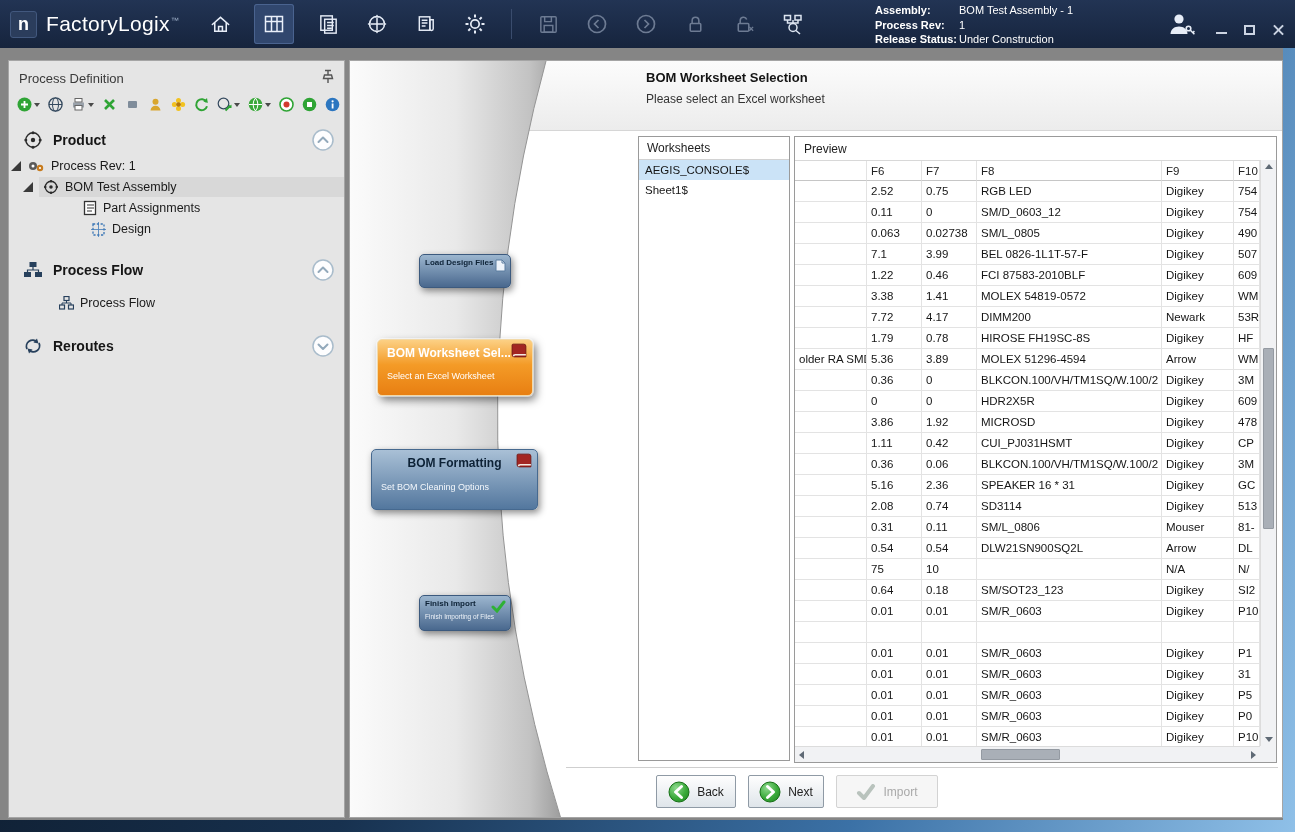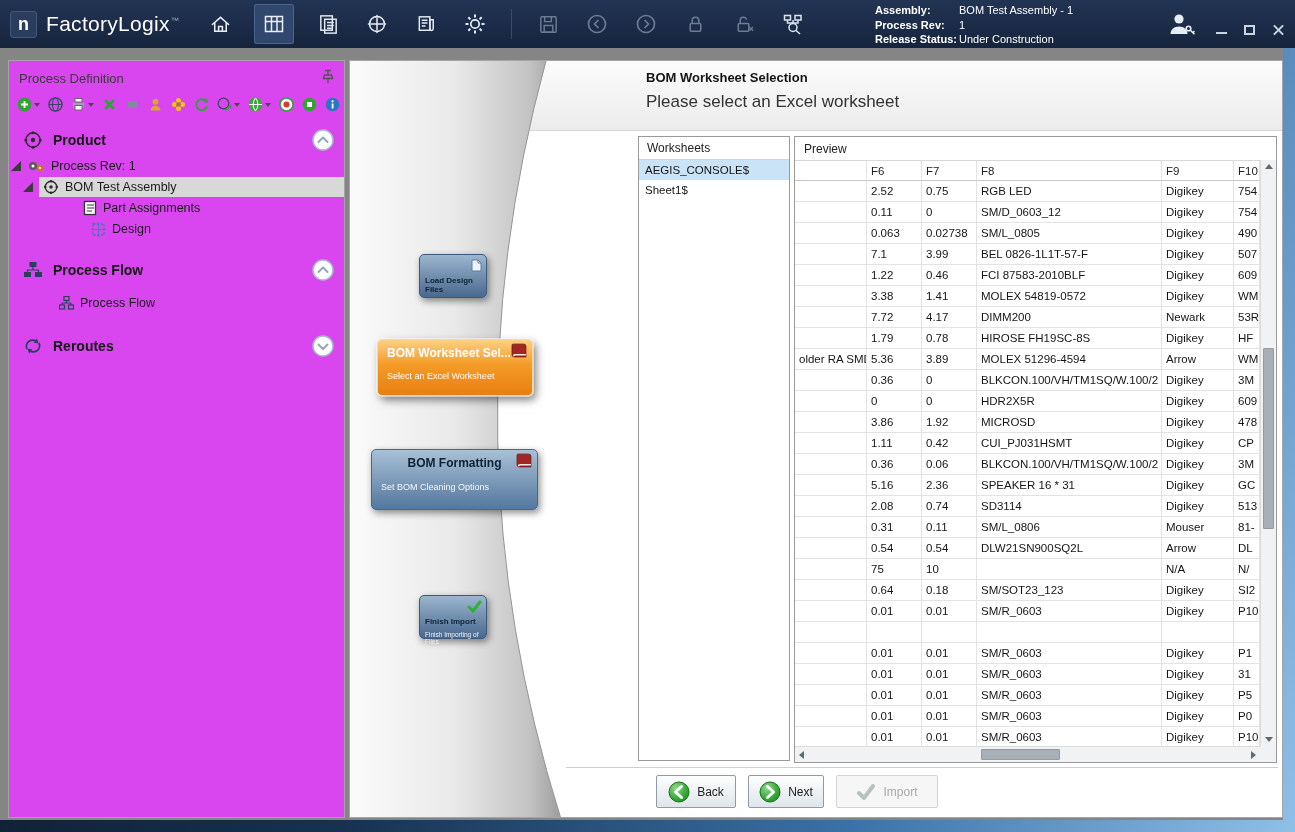--- a/index.html
+++ b/index.html
@@ -25,45 +25,45 @@
   .wc{position:absolute;right:10px;top:23px;display:flex;gap:17px;align-items:center;}
   .wc-min{width:11px;height:2px;background:#ccd4e2;margin-top:6px;}
   .wc-max{width:11px;height:10px;border:2px solid #ccd4e2;}
   .wc-close{position:relative;width:13px;height:13px;}
   .wc-close i{position:absolute;left:0;top:5.5px;width:13px;height:2px;background:#ccd4e2;}
   .wc-close i:first-child{transform:rotate(45deg);}
   .wc-close i:last-child{transform:rotate(-45deg);}
   
   .content-bg{position:absolute;left:0;top:48px;width:1283px;height:772px;background:#858585;}
   
-  .sidebar{position:absolute;left:8px;top:60px;width:337px;height:758px;background:#d946ef;border:1px solid #a5a5a5;}
+  .sidebar{position:absolute;left:8px;top:60px;width:337px;height:758px;background:#e5e5e5;border:1px solid #a5a5a5;}
   .sb-header{display:flex;align-items:center;padding:8px 10px 4px 10px;}
   .sb-title{font-size:13px;color:#3a3a3a;}
   .pin{margin-left:auto;}
   .sb-toolbar{display:flex;align-items:center;gap:8px;padding:5px 8px;}
   .sb-toolbar span{display:flex;align-items:center;}
   .caret{width:0;height:0;border-left:3.5px solid transparent;border-right:3.5px solid transparent;border-top:4px solid #4a4a4a;margin-left:2px;}
   .sec-row{display:flex;align-items:center;height:30px;padding:0 10px 0 14px;gap:10px;}
   .sec-label{font-size:14px;font-weight:bold;color:#161616;}
   .circ{margin-left:auto;display:flex;}
   .trow{display:flex;align-items:center;height:20px;margin:1px 0;gap:6px;font-size:12.5px;color:#1a1a1a;}
   .exp{width:0;height:0;border-right:5px solid #3a3a3a;border-bottom:5px solid #3a3a3a;border-left:5px solid transparent;border-top:5px solid transparent;flex:0 0 auto;}
   .hl{flex:1;display:flex;align-items:center;gap:6px;background:#d8d8d8;padding:2px 4px;height:20px;}
   .ticon{display:flex;align-items:center;}
   .mt16{margin-top:16px;} .mt18{margin-top:18px;} .mt20{margin-top:20px;} .mt8{margin-top:8px;}
   
   .main{position:absolute;left:349px;top:60px;width:934px;height:758px;background:#fff;border:1px solid #a5a5a5;overflow:hidden;}
   .hdr-band{position:absolute;left:0;top:0;right:0;height:70px;background:linear-gradient(#fcfcfc,#ececec);border-bottom:1px solid #d6d6d6;}
   .curve{position:absolute;left:0;top:0;z-index:1;}
   .wiz-title-block{position:absolute;left:296px;top:9px;z-index:2;}
   .wiz-title{font-size:13px;font-weight:bold;color:#141414;}
-  .wiz-sub{font-size:17px;color:#333;margin-top:7px;}
+  .wiz-sub{font-size:12px;color:#333;margin-top:7px;}
   
   .node{position:absolute;z-index:3;border-radius:5px;box-shadow:2px 3px 7px rgba(0,0,0,.45);}
-  .node-small{width:68px;height:34px;background:linear-gradient(#9cb6cf,#49688e);border:1px solid #3c5a7e;padding:21px 5px;}
+  .node-small{width:92px;height:34px;background:linear-gradient(#9cb6cf,#49688e);border:1px solid #3c5a7e;padding:3px 5px;}
   .node-small .nt{font-size:8px;font-weight:bold;color:#0d2236;}
   .node-small .ns{font-size:6.5px;color:#eef3f8;margin-top:5px;}
   .node-orange{left:27px;top:278px;width:156px;height:57px;padding:6px 9px;
     background:linear-gradient(#fcd084,#f49b27 45%,#e87f12);border:1px solid #f2d9a8;
     box-shadow:0 0 0 1px rgba(255,255,255,.55),3px 4px 8px rgba(0,0,0,.5);}
   .node-orange .nt{font-size:12px;font-weight:bold;color:#fff;}
   .node-orange .ns{font-size:9px;color:#fff;margin-top:11px;}
   .node-blue-big{left:21px;top:388px;width:167px;height:61px;padding:6px 9px;
     background:linear-gradient(#a9c0d6,#53779e);border:1px solid #46698f;}
   .node-blue-big .nt{font-size:12px;font-weight:bold;color:#0d2236;text-align:center;}

